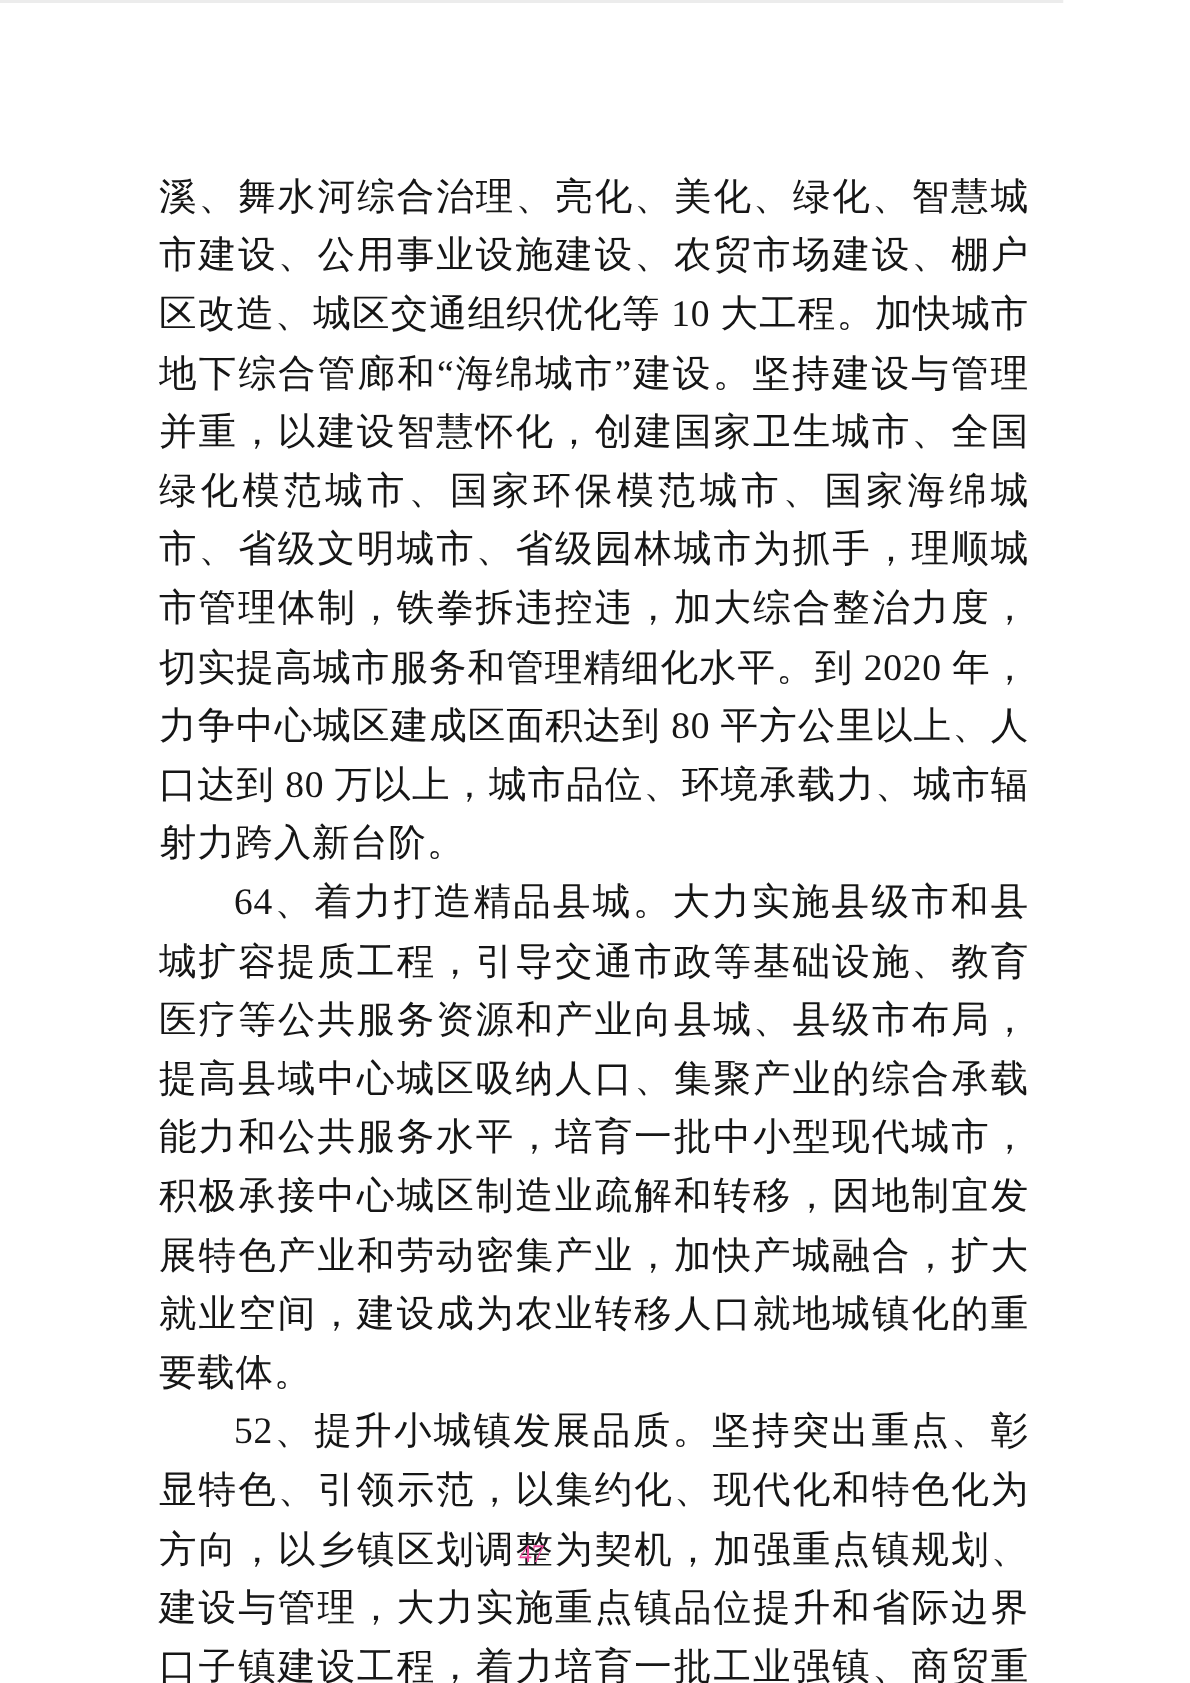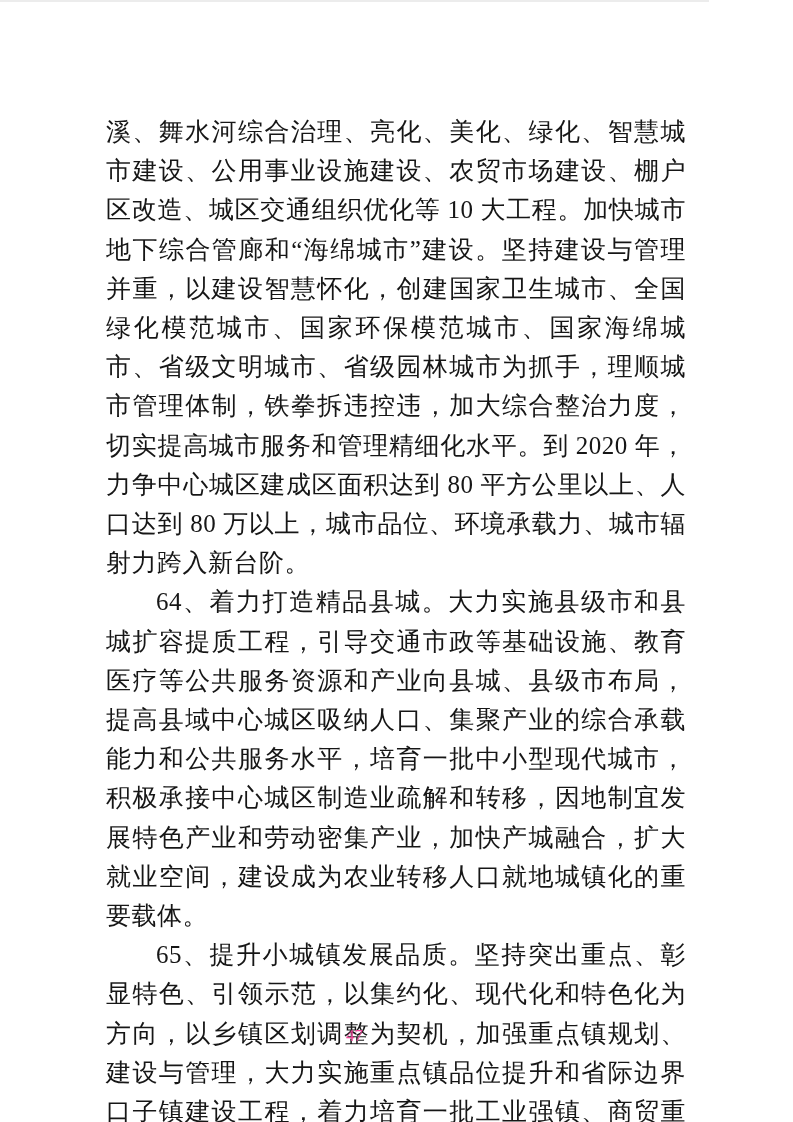--- a/index.html
+++ b/index.html
@@ -59,18 +59,18 @@
 
 <div class="page">
   <div class="scan-edge"></div>
 
   <div class="content">
 
     <p class="para"><span>溪、舞水河综合治理、亮化、美化、绿化、智慧城市建设、公用事业设施建设、农贸市场建设、棚户区改造、城区交通组织优化等 10 大工程。加快城市地下综合管廊和“海绵城市”建设。坚持建设与管理并重，以建设智慧怀化，创建国家卫生城市、全国绿化模范城市、国家环保模范城市、国家海绵城市、省级文明城市、省级园林城市为抓手，理顺城市管理体制，铁拳拆违控违，加大综合整治力度，切实提高城市服务和管理精细化水平。到 2020 年，力争中心城区建成区面积达到 80 平方公里以上、人口达到 80 万以上，城市品位、环境承载力、城市辐射力跨入新台阶。</span></p>
 
     <p class="para indent"><span class="para-heading">64、着力打造精品县城。</span><span>大力实施县级市和县城扩容提质工程，引导交通市政等基础设施、教育医疗等公共服务资源和产业向县城、县级市布局，提高县域中心城区吸纳人口、集聚产业的综合承载能力和公共服务水平，培育一批中小型现代城市，积极承接中心城区制造业疏解和转移，因地制宜发展特色产业和劳动密集产业，加快产城融合，扩大就业空间，建设成为农业转移人口就地城镇化的重要载体。</span></p>
 
-    <p class="para indent"><span class="para-heading">65、提升小城镇发展品质。</span><span>坚持突出重点、彰显特色、引领示范，以集约化、现代化和特色化为方向，以乡镇区划调整为契机，加强重点镇规划、建设与管理，大力实施重点镇品位提升和省际边界口子镇建设工程，着力培育一批工业强镇、商贸重镇、旅游名镇。加快推动城镇供水、供电、供气、通信、生活垃圾和污水处理等基础设施建设向重点镇布局。</span></p>
+    <p class="para indent"><span class="para-heading">52、提升小城镇发展品质。</span><span>坚持突出重点、彰显特色、引领示范，以集约化、现代化和特色化为方向，以乡镇区划调整为契机，加强重点镇规划、建设与管理，大力实施重点镇品位提升和省际边界口子镇建设工程，着力培育一批工业强镇、商贸重镇、旅游名镇。加快推动城镇供水、供电、供气、通信、生活垃圾和污水处理等基础设施建设向重点镇布局。</span></p>
 
   </div>
 
   <div class="page-number">47</div>
 </div>
 
 </body></html>

